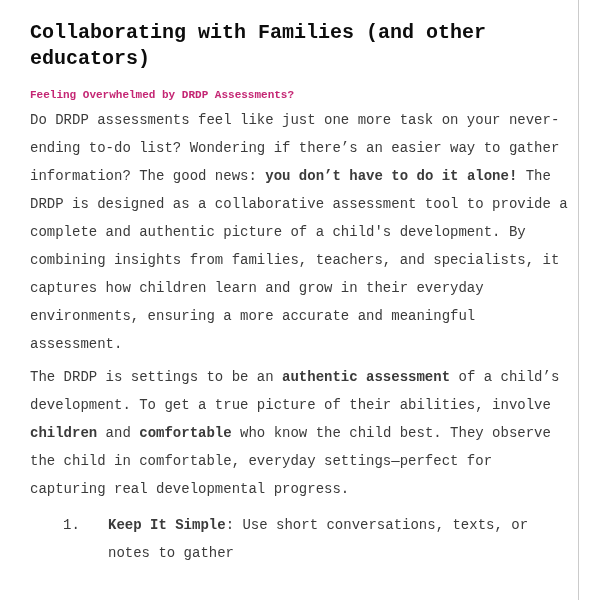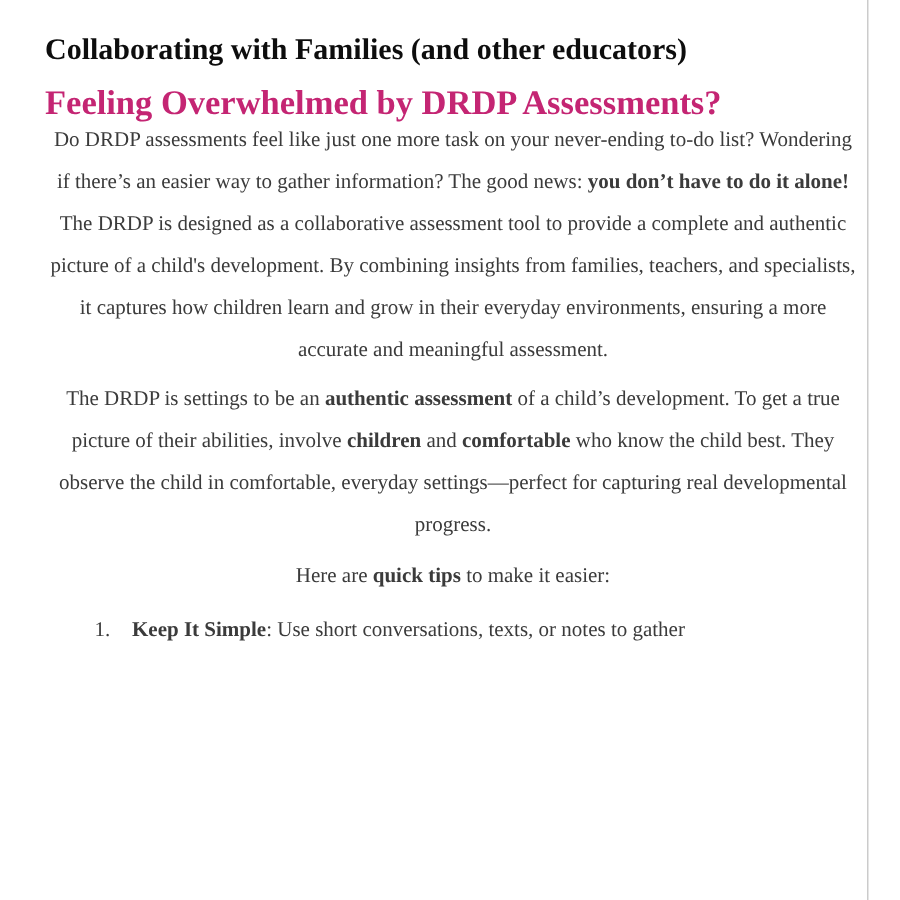--- a/index.html
+++ b/index.html
@@ -7,76 +7,75 @@
       padding: 0;
       background: #ffffff;
     }
     .page {
       box-sizing: border-box;
       width: 579px;
       min-height: 600px;
       background: var(--background, #ffffff);
       border-right: 1px solid var(--page-border, #cbcbcb);
       padding: 20px 4px 0 30px;
-      font-family: Liberation Serif, serif;
+      font-family: Liberation Mono, monospace;
       font-size: 14px;
       line-height: 28px;
       color: var(--body-text, #3b3b3b);
       overflow: hidden;
     }
     h1 {
       font-size: 20px;
       line-height: 26px;
       font-weight: bold;
       margin: 0 0 12px 0;
       color: var(--title-text, #0d0d0d);
     }
     h2 {
-      font-size: 23px;
+      font-size: 11px;
       line-height: 22px;
       font-weight: bold;
       margin: 0;
       color: var(--accent, #c42573);
     }
     p {
       margin: 0 0 5px 0;
-      text-align: center;
     }
     p.standalone {
       margin-top: 6px;
     }
     strong {
       font-weight: bold;
     }
     .tip {
       display: flex;
       margin-top: 8px;
       padding-left: 33px;
     }
     .tip-num {
       flex: none;
       width: 25px;
     }
     .tip-body {
       flex: 1;
+      margin-left: 20px;
     }
   </style>
 </head>
 <body>
 
 <div class="page">
 
   <h1>Collaborating with Families (and other educators)</h1>
 
   <h2>Feeling Overwhelmed by DRDP Assessments?</h2>
   <p><span>Do DRDP assessments feel like just one more task on your never-ending to-do list? Wondering if there’s an easier way to gather information? The good news: </span><strong>you don’t have to do it alone!</strong><span> The DRDP is designed as a collaborative assessment tool to provide a complete and authentic picture of a child's development. By combining insights from families, teachers, and specialists, it captures how children learn and grow in their everyday environments, ensuring a more accurate and meaningful assessment.</span></p>
 
   <p><span>The DRDP is settings to be an </span><strong>authentic assessment</strong><span> of a child’s development. To get a true picture of their abilities, involve </span><strong>children</strong><span> and </span><strong>comfortable</strong><span> who know the child best. They observe the child in comfortable, everyday settings—perfect for capturing real developmental progress.</span></p>
 
 
-  <p class="standalone"><span>Here are </span><strong>quick tips</strong><span> to make it easier:</span></p>
 
   <div class="tip">
     <span class="tip-num">1.</span>
     <span class="tip-body"><strong>Keep It Simple</strong><span>: Use short conversations, texts, or notes to gather</span></span>
   </div>
 
 </div>
 
 </body></html>

